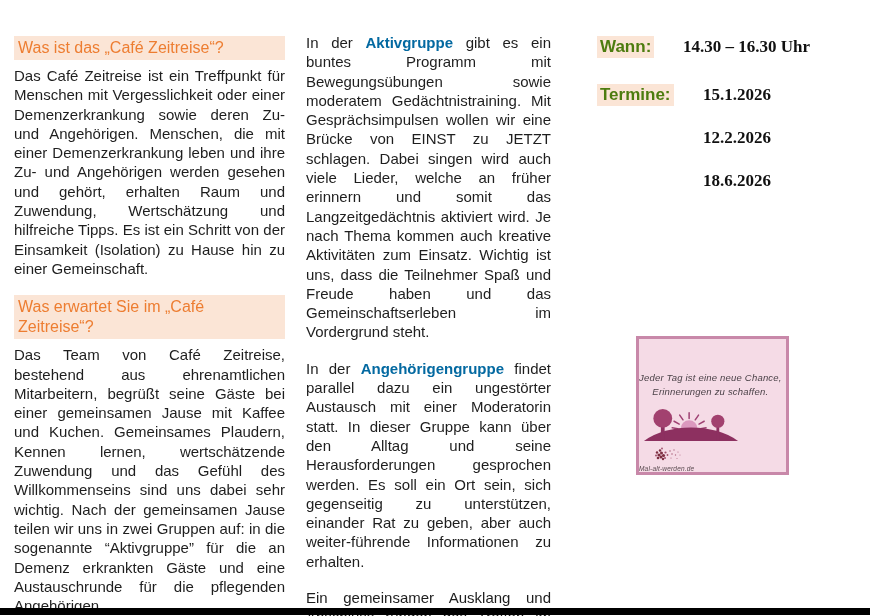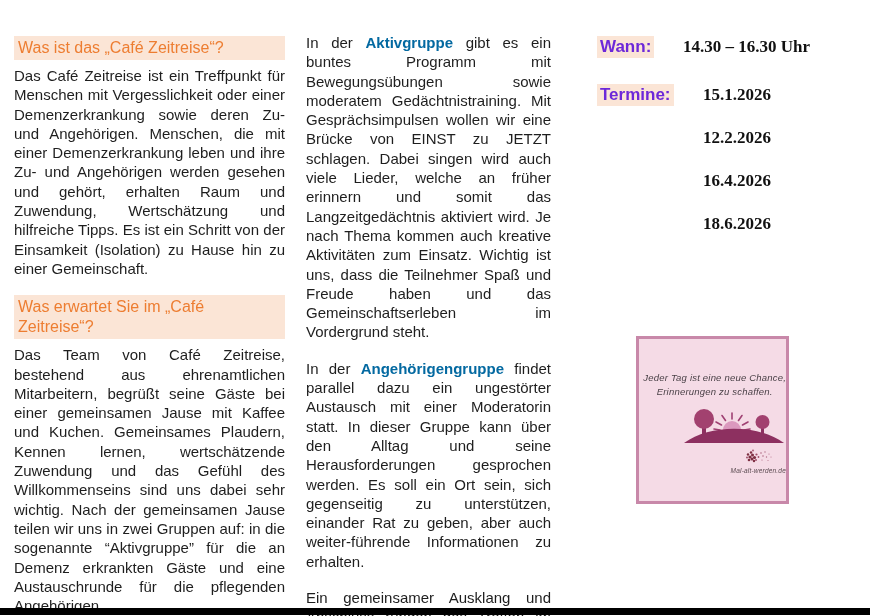--- a/index.html
+++ b/index.html
@@ -42,21 +42,21 @@
   .kw { color: #0369a1; font-weight: bold; }
 
   
   .r-row { display: flex; align-items: flex-start; }
   .r-row.wann    { margin-bottom: 26px; }
   .r-row.daterow { margin-bottom: 21px; }
   .r-label-box { width: 86px; flex: 0 0 86px; }
   .r-label {
     display: inline-block;
     background: #FBE5D6;
-    color: #6d28d9;
+    color: #4d7c0f;
     font-weight: bold;
     font-size: 17px;
     line-height: 22px;
     padding: 0 3px;
   }
   .r-value {
     font-weight: bold;
     font-size: 17px;
     line-height: 22px;
     color: #111111;
@@ -64,26 +64,26 @@
     font-family: Liberation Serif, serif;
   }
   .r-date { width: 88px; text-align: right; }
 
   
   .card {
     position: absolute;
     left: 636px;
     top: 336px;
     width: 153px;
-    height: 168px;
+    height: 139px;
     background: #F5DBE6;
     border: 3px solid #C888A9;
     display: flex;
     flex-direction: column;
-    align-items: flex-end;
+    align-items: flex-start;
   }
   .quote {
     margin-top: 32px;
     text-align: center;
     font-style: italic;
     font-size: 9.5px;
     line-height: 14px;
     color: #4b4248;
     letter-spacing: 0.2px;
   }
@@ -130,24 +130,20 @@
       <span class="r-label-box"><span class="r-label">Wann:</span></span>
       <span class="r-value">14.30 – 16.30 Uhr</span>
     </div>
     <div class="r-row daterow">
       <span class="r-label-box"><span class="r-label">Termine:</span></span>
       <span class="r-value r-date">15.1.2026</span>
     </div>
     <div class="r-row daterow">
       <span class="r-label-box"></span>
       <span class="r-value r-date">12.2.2026</span>
-    </div>
-    <div class="r-row daterow">
-      <span class="r-label-box"></span>
-      <span class="r-value r-date">16.4.2026</span>
     </div>
     <div class="r-row daterow">
       <span class="r-label-box"></span>
       <span class="r-value r-date">18.6.2026</span>
     </div>
   </div>
 
   <div class="card">
     <div class="quote">
       <div>Jeder Tag ist eine neue Chance,</div>

